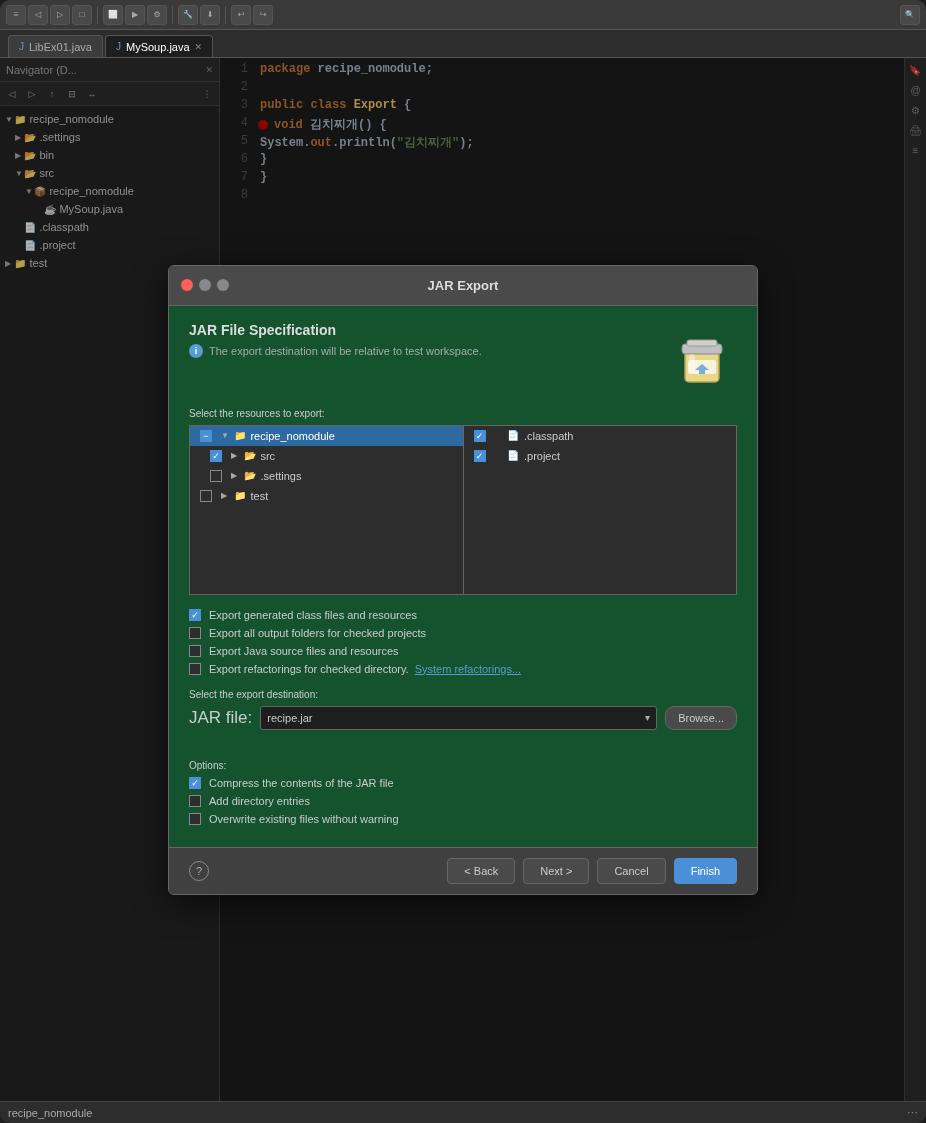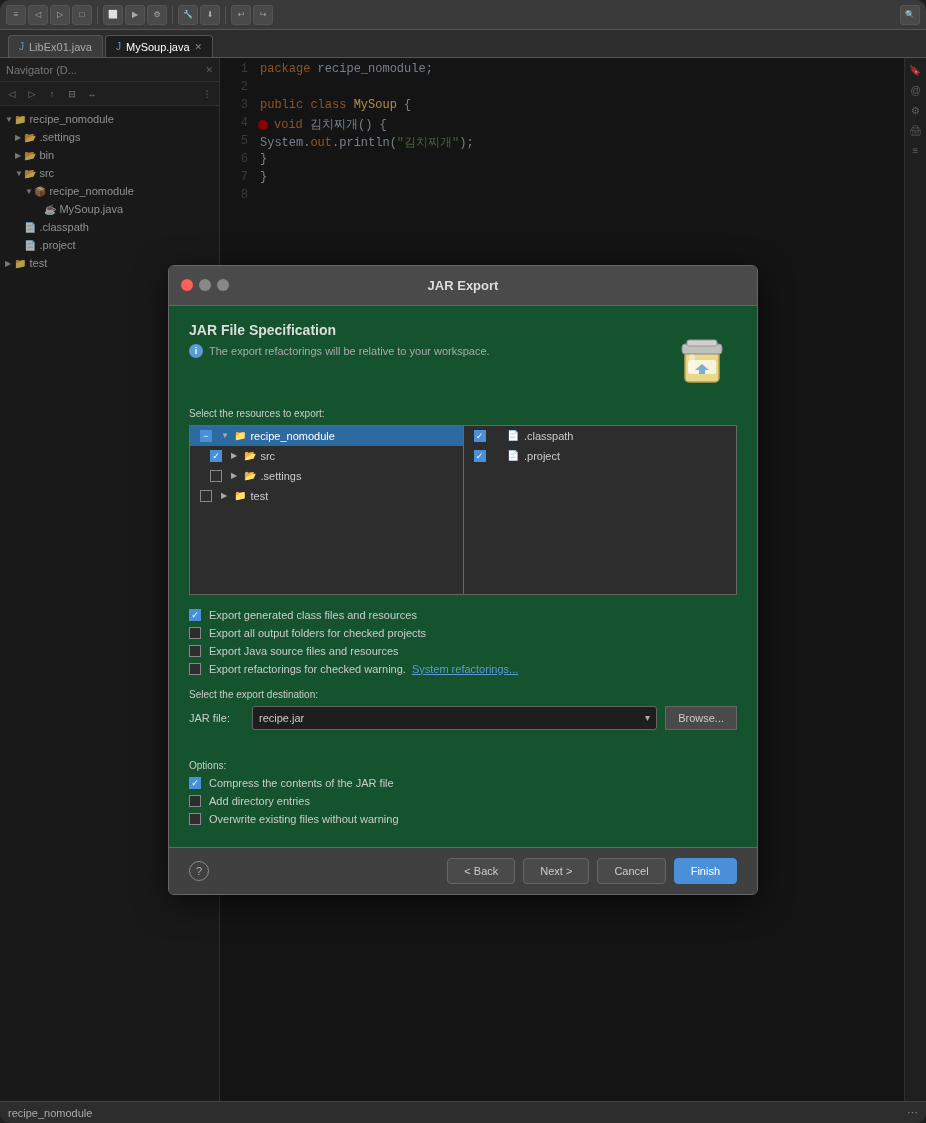--- a/index.html
+++ b/index.html
@@ -227,20 +227,21 @@
       width: 36px;
       text-align: right;
       padding-right: 8px;
       color: #555;
       user-select: none;
       flex-shrink: 0;
     }
 
     .line-content {
       padding-left: 4px;
+      font-weight: bold;
     }
 
     .kw { color: #cc7832; }
     .str { color: #6a8759; }
     .class-name { color: #ffc66d; }
     .normal { color: #a9b7c6; }
     .breakpoint {
       width: 10px;
       background: #cc0000;
       border-radius: 50%;
@@ -478,21 +479,21 @@
     }
 
     .dest-row {
       display: flex;
       align-items: center;
       gap: 8px;
       margin-top: 6px;
     }
 
     .dest-label {
-      font-size: 11px;
+      font-size: 17px;
       color: #ccc;
       min-width: 55px;
     }
 
     .dest-input-wrap {
       flex: 1;
       display: flex;
       align-items: center;
       background: #1e1e1e;
       border: 1px solid #666;
@@ -513,21 +514,21 @@
     .dest-dropdown-arrow {
       color: #aaa;
       font-size: 10px;
     }
 
     .browse-btn {
       height: 24px;
       padding: 0 12px;
       background: #4a4a4a;
       border: 1px solid #666;
-      border-radius: 0;
+      border-radius: 9px;
       color: #ccc;
       font-size: 11px;
       cursor: pointer;
       display: flex;
       align-items: center;
     }
 
     
     .options-section {
       margin-top: 30px;
@@ -710,21 +711,21 @@
             <span class="kw">package</span><span class="normal"> recipe_nomodule;</span>
           </span>
         </div>
         <div class="code-line">
           <span class="line-num">2</span>
           <span class="line-content"> </span>
         </div>
         <div class="code-line">
           <span class="line-num">3</span>
           <span class="line-content">
-            <span class="kw">public class</span><span class="normal"> </span><span class="class-name">MySoup</span><span class="normal"> {</span>
+            <span class="kw">public class</span><span class="normal"> </span><span class="class-name">Export</span><span class="normal"> {</span>
           </span>
         </div>
         <div class="code-line">
           <span class="line-num">4</span>
           <span class="breakpoint"></span>
           <span class="line-content">
             <span class="normal">    </span><span class="kw">void</span><span class="normal"> 김치찌개() {</span>
           </span>
         </div>
         <div class="code-line">
@@ -774,21 +775,21 @@
           </div>
         </div>
 
         <div class="dialog-body">
 
           <div class="dialog-header-row">
             <div class="dialog-header-text">
               <div class="dialog-main-title">JAR File Specification</div>
               <div class="info-row">
                 <div class="info-icon">i</div>
-                <span>The export refactorings will be relative to your workspace.</span>
+                <span>The export destination will be relative to test workspace.</span>
               </div>
             </div>
 
             <div class="jar-img">
               <svg width="70" height="70" viewBox="0 0 70 70">
 
                 <rect x="18" y="28" width="34" height="32" rx="4" fill="#e8d88a" stroke="#b8a050" stroke-width="1.5"></rect>
 
                 <rect x="15" y="22" width="40" height="10" rx="3" fill="#c0c0c0" stroke="#888" stroke-width="1"></rect>
 
@@ -874,21 +875,21 @@
             <div class="checkbox-row">
               <div class="cb"></div>
               <span>Export all output folders for checked projects</span>
             </div>
             <div class="checkbox-row">
               <div class="cb"></div>
               <span>Export Java source files and resources</span>
             </div>
             <div class="checkbox-row">
               <div class="cb"></div>
-              <span>Export refactorings for checked warning.</span>
+              <span>Export refactorings for checked directory.</span>
               <span class="link-text">System refactorings...</span>
             </div>
           </div>
 
           <div class="dest-section">
             <div class="section-label">Select the export destination:</div>
             <div class="dest-row">
               <span class="dest-label">JAR file:</span>
               <div class="dest-input-wrap">
                 <input type="text" value="recipe.jar" style="">

